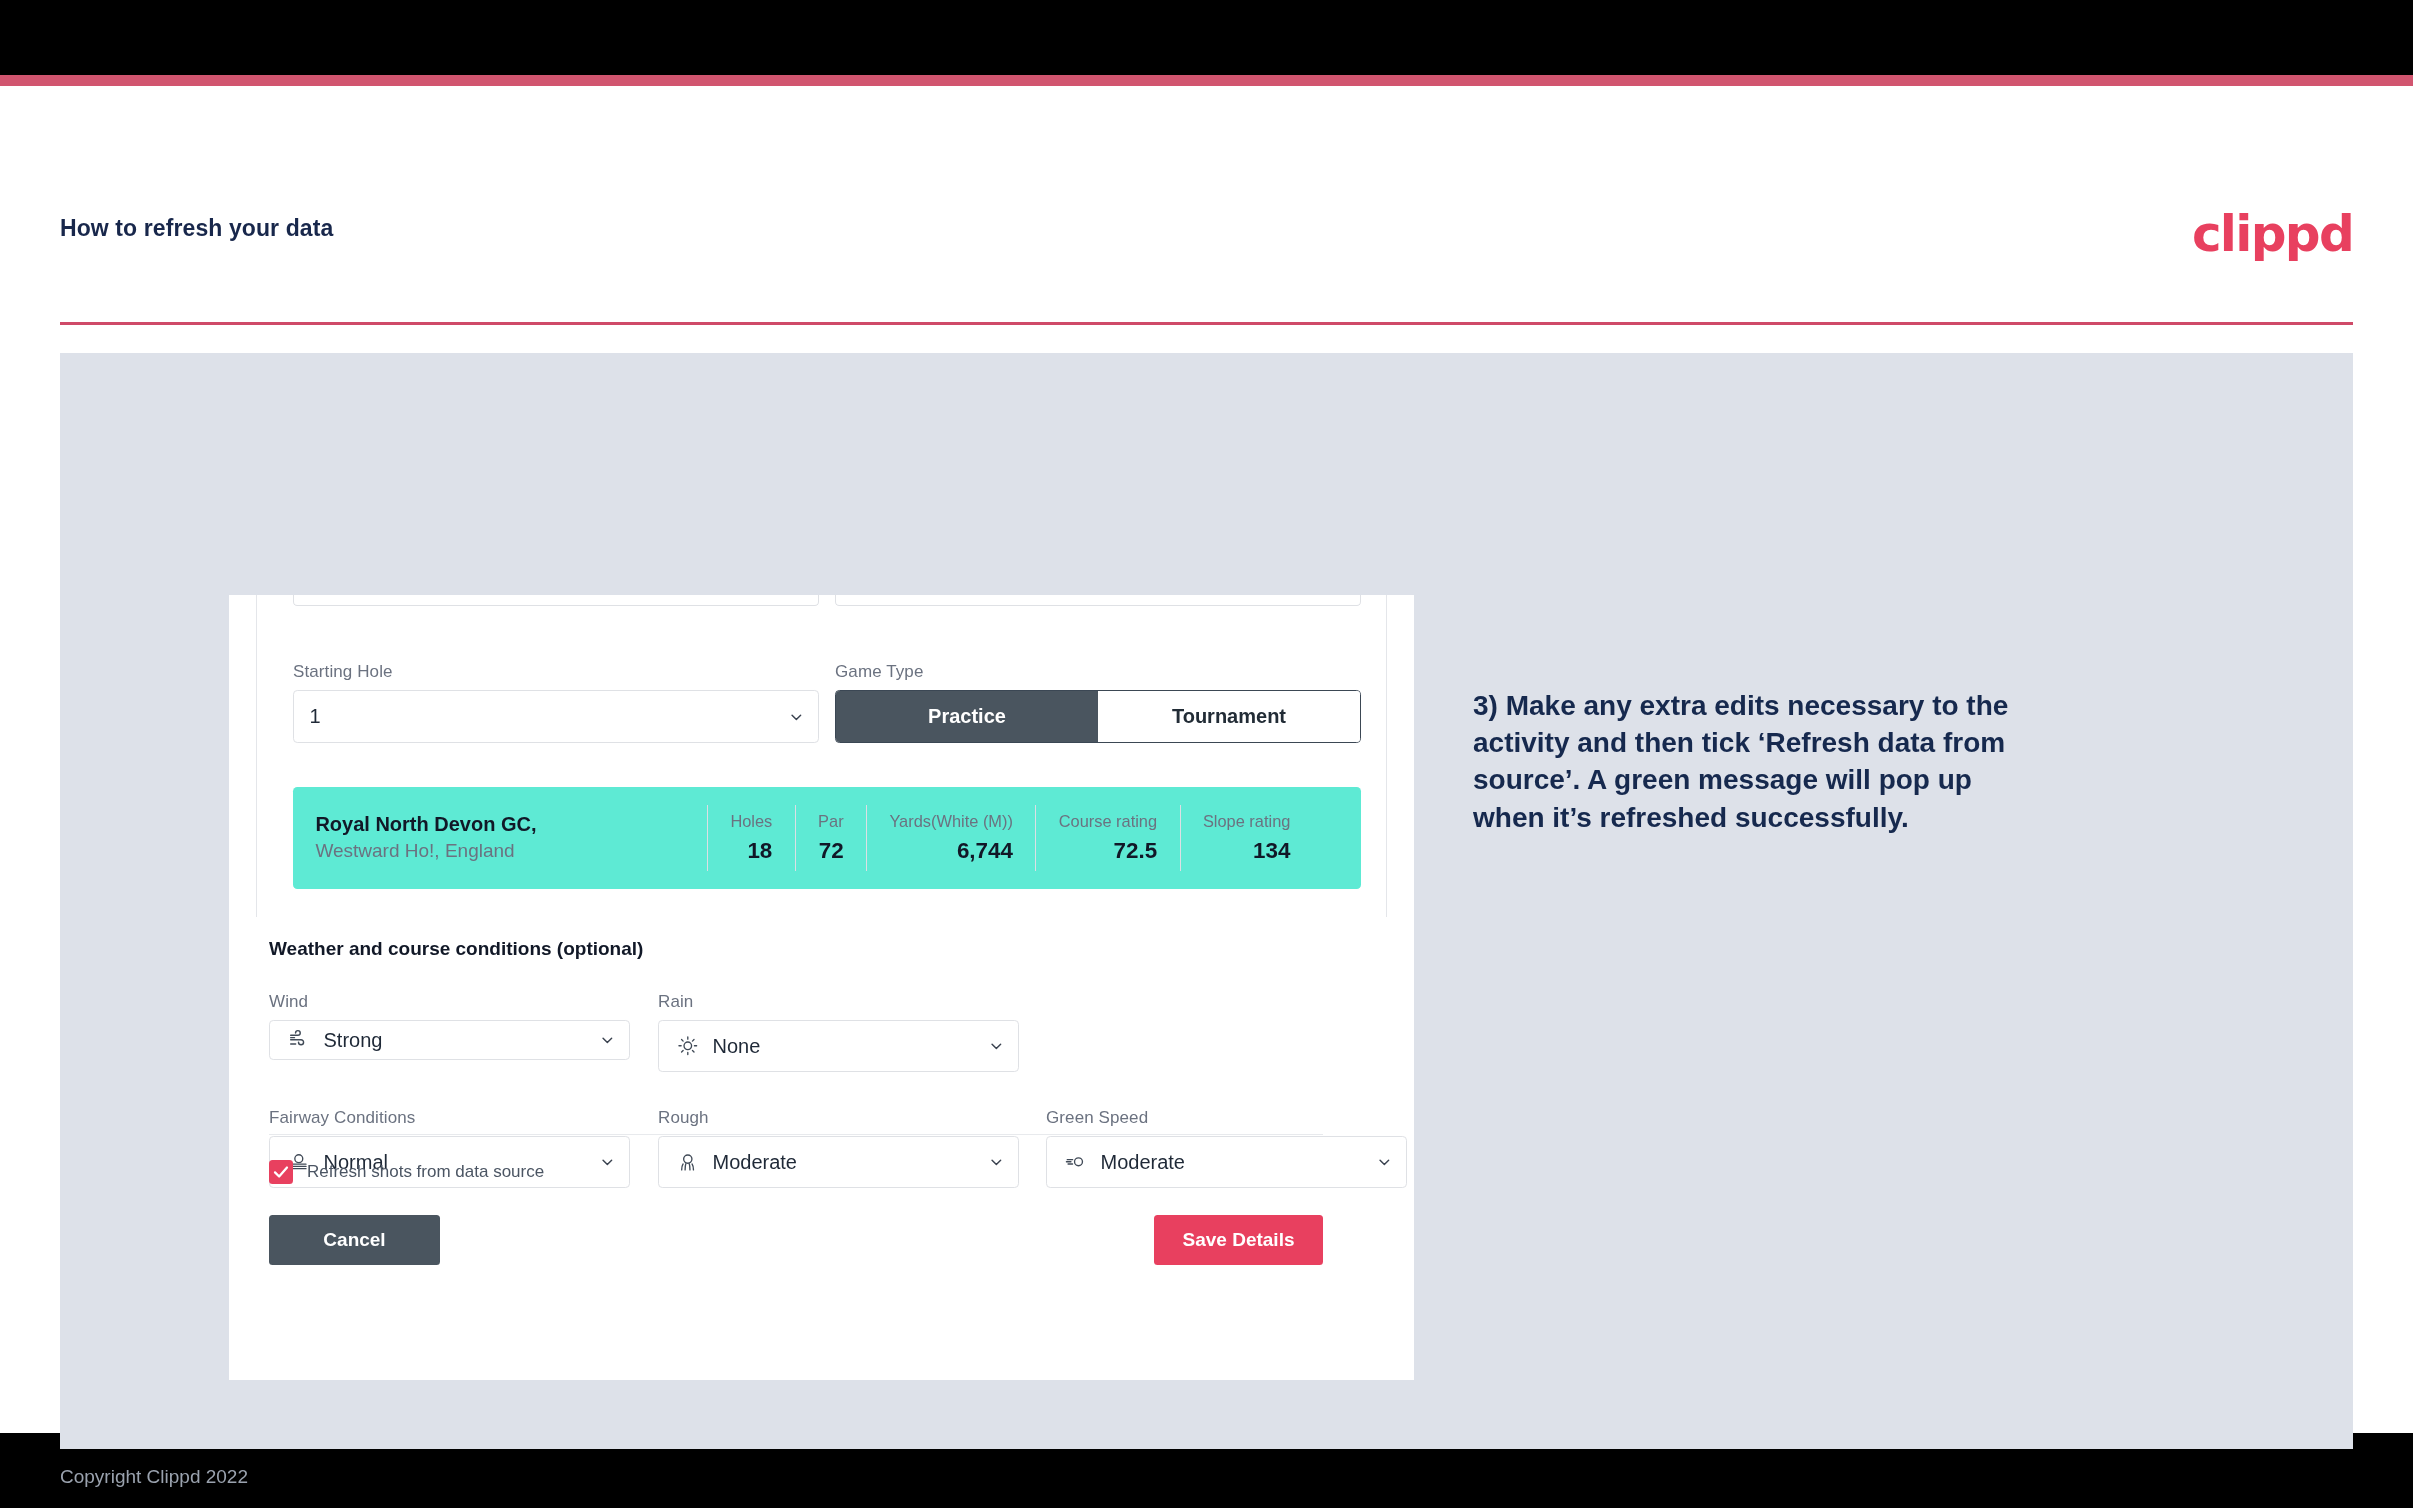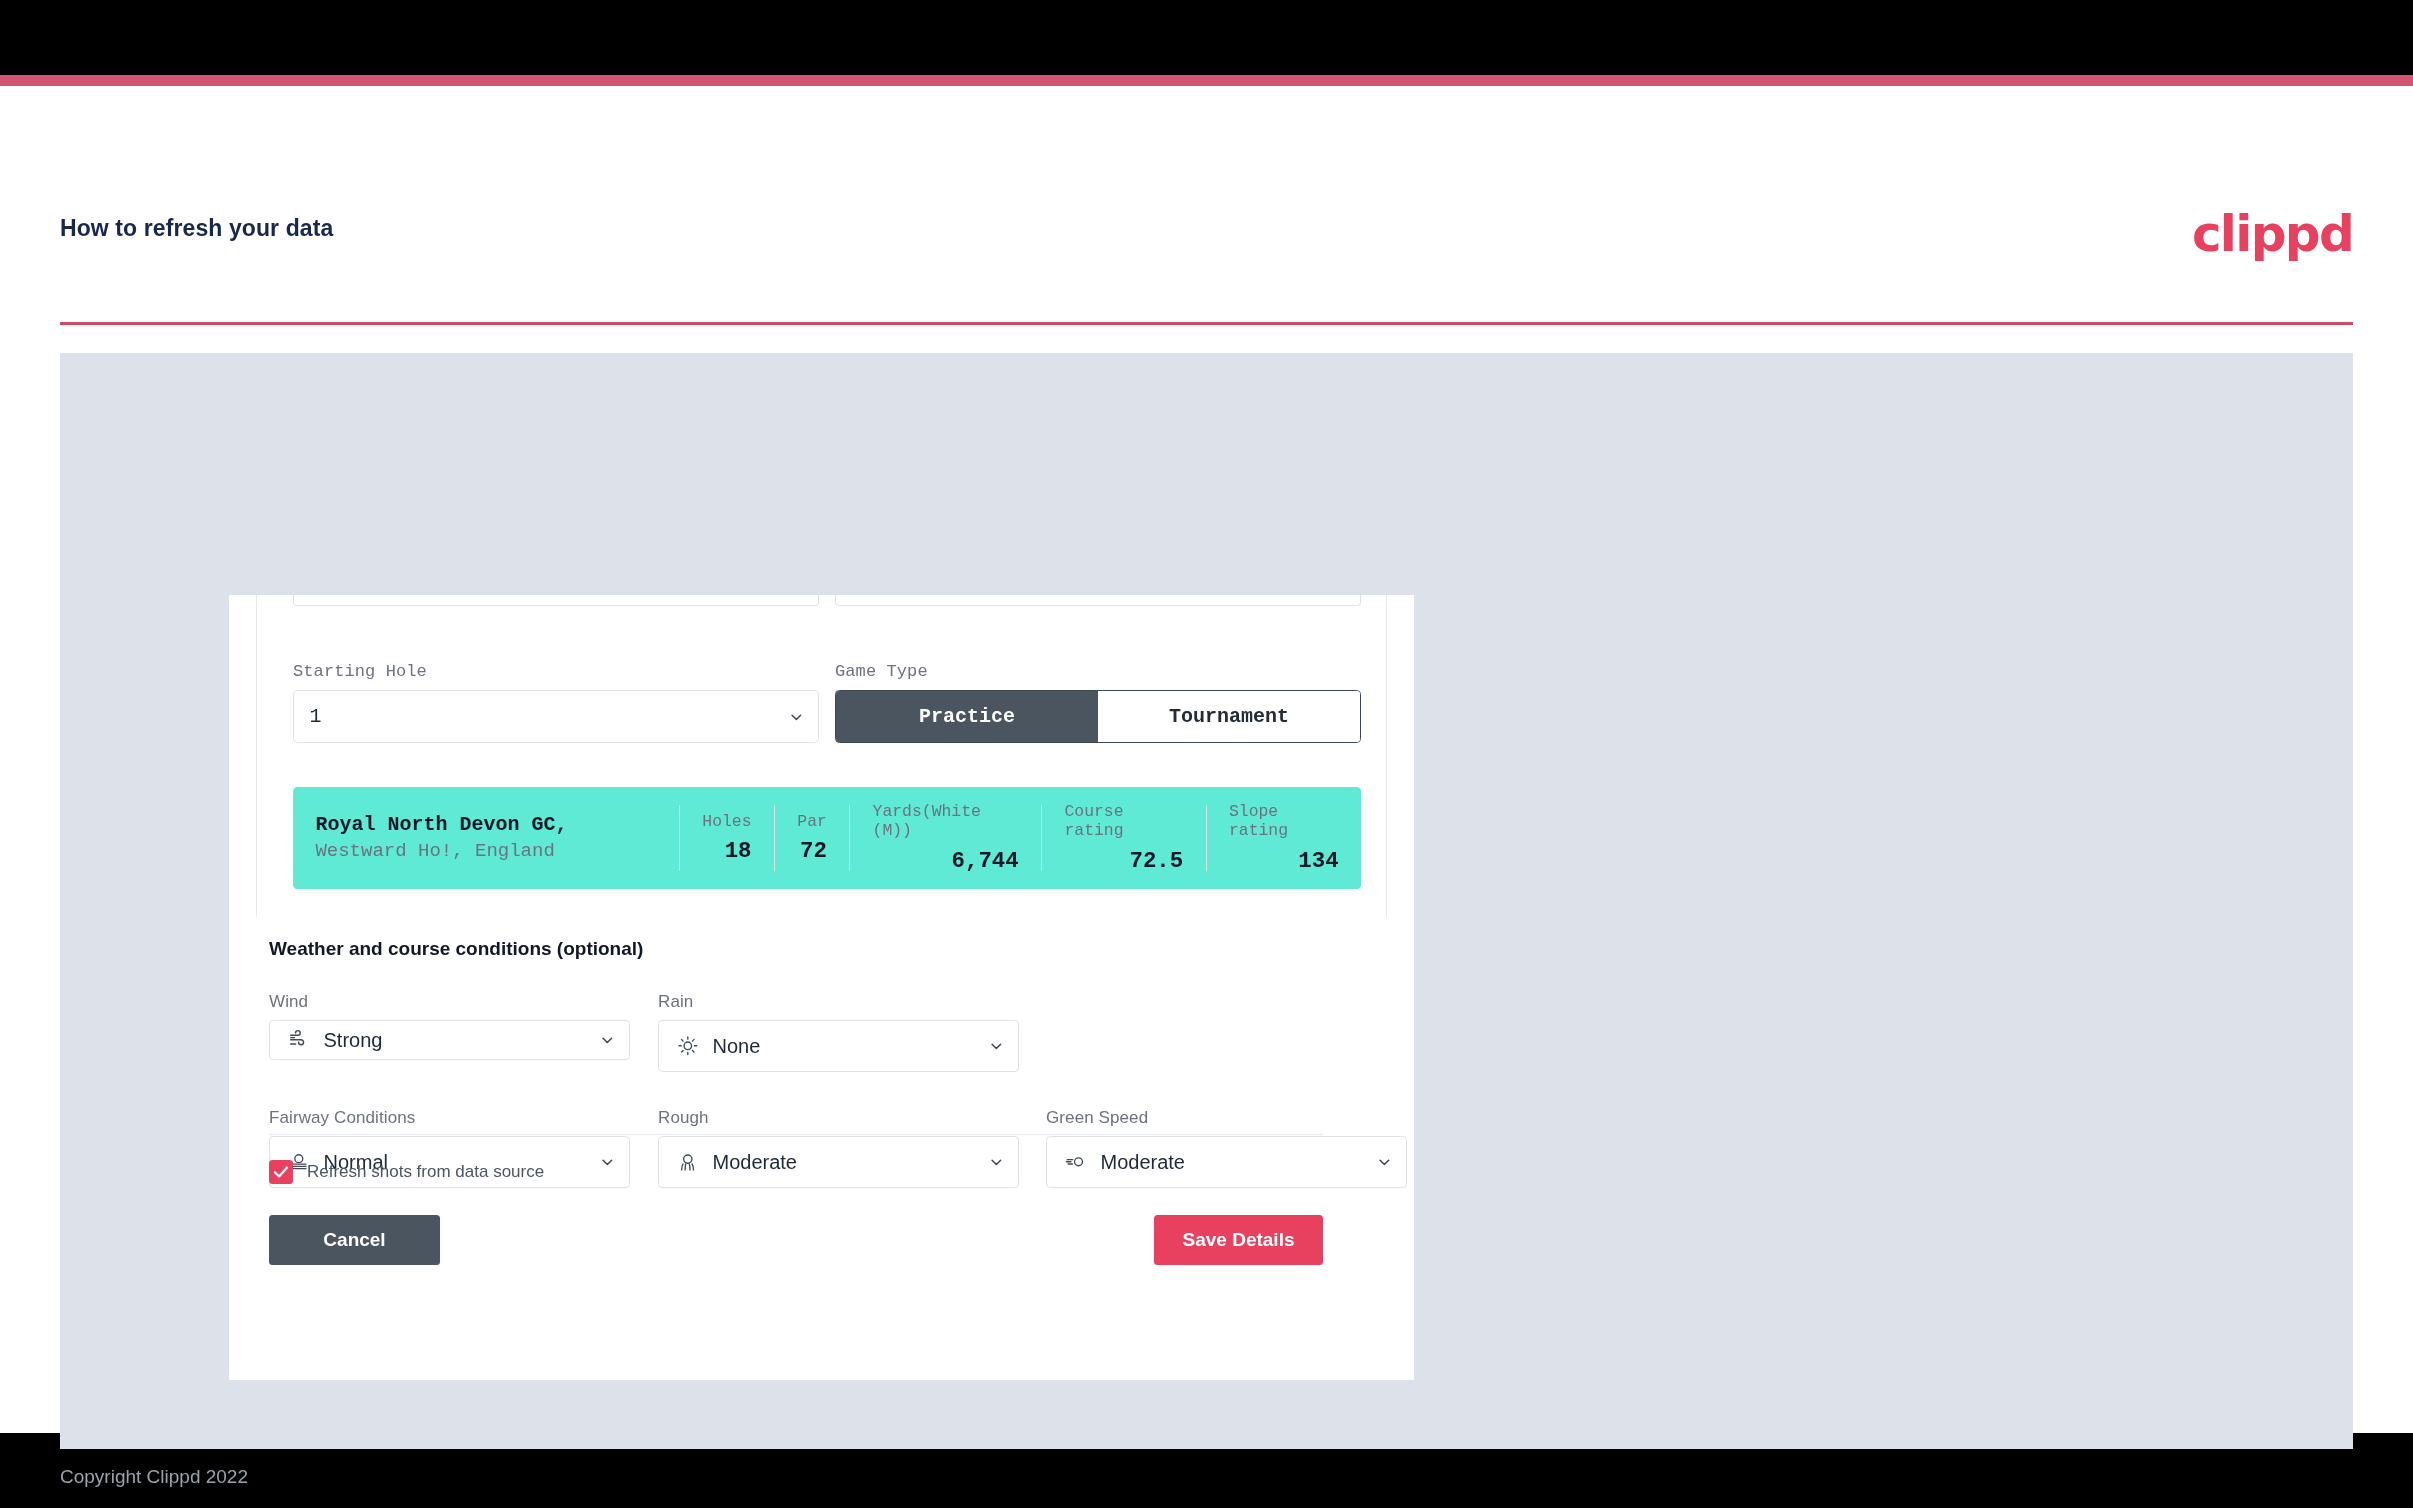--- a/index.html
+++ b/index.html
@@ -69,21 +69,21 @@
     position:absolute; left:229px; top:509px; width:1185px; height:785px;
     background:#ffffff; overflow:hidden;
   }
   .shot-inner {
     position:absolute; left:27px; top:0; width:1131px; height:785px;
     background:#ffffff;
   }
   .modal {
     position:absolute; left:0px; top:0px; width:1131px; height:322px;
     background:#ffffff;
-    border-left:0.9px solid #e4e6ea; border-right:0.9px solid #e4e6ea;font-family:Liberation Mono, monospace;
+    border-left:0.9px solid #e4e6ea; border-right:0.9px solid #e4e6ea;
   }
 
   
   .cut-input {
     position:absolute; top:-10.4px; height:21px;
     border:0.9px solid #dfe1e5; border-top:none; border-radius:0 0 4.3px 4.3px;
     background:#fff;
   }
   .cut-input.a { left:36px; width:526px; }
   .cut-input.b { left:578px; width:526px; }
@@ -186,20 +186,21 @@
 
   <div class="page">
 
     <div class="hdr-title">How to refresh your data</div>
     <div class="logo">clippd</div>
     <div class="hdr-rule"></div>
 
     <div class="content"></div>
 
 
+    <div class="instruction">3) Make any extra edits necessary to the activity and then tick ‘Refresh data from source’. A green message will pop up when it’s refreshed successfully.</div>
 
     <div class="shot">
       <div class="shot-inner">
 
         <div class="modal">
           <div class="cut-input a"></div>
           <div class="cut-input b"></div>
 
           <div class="fld-label" style="left:36px; top:67px;">Starting Hole</div>
           <div class="select-box" style="left:36px; top:95px; width:526px; height:53px;">

